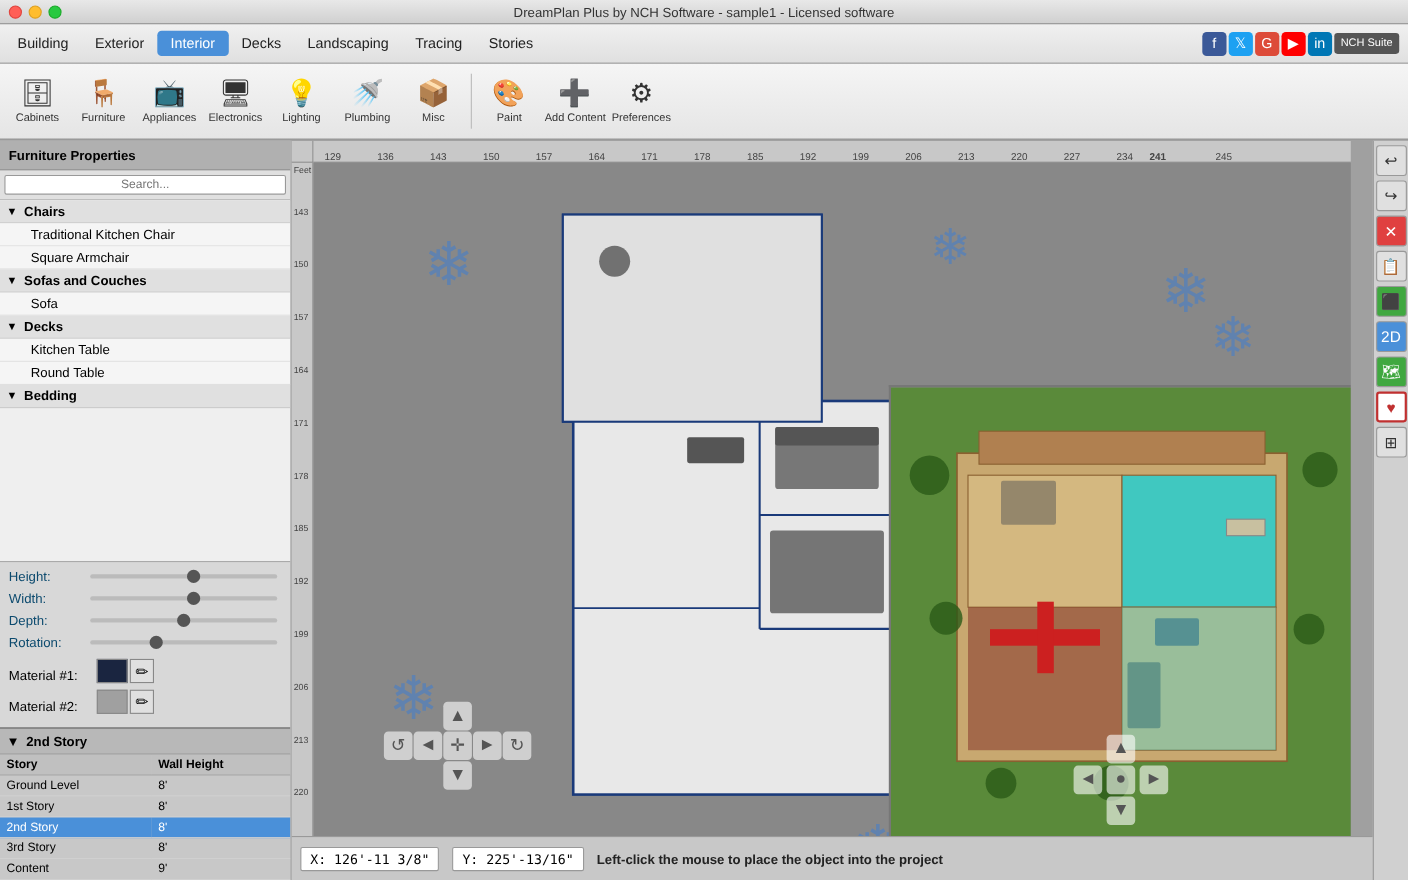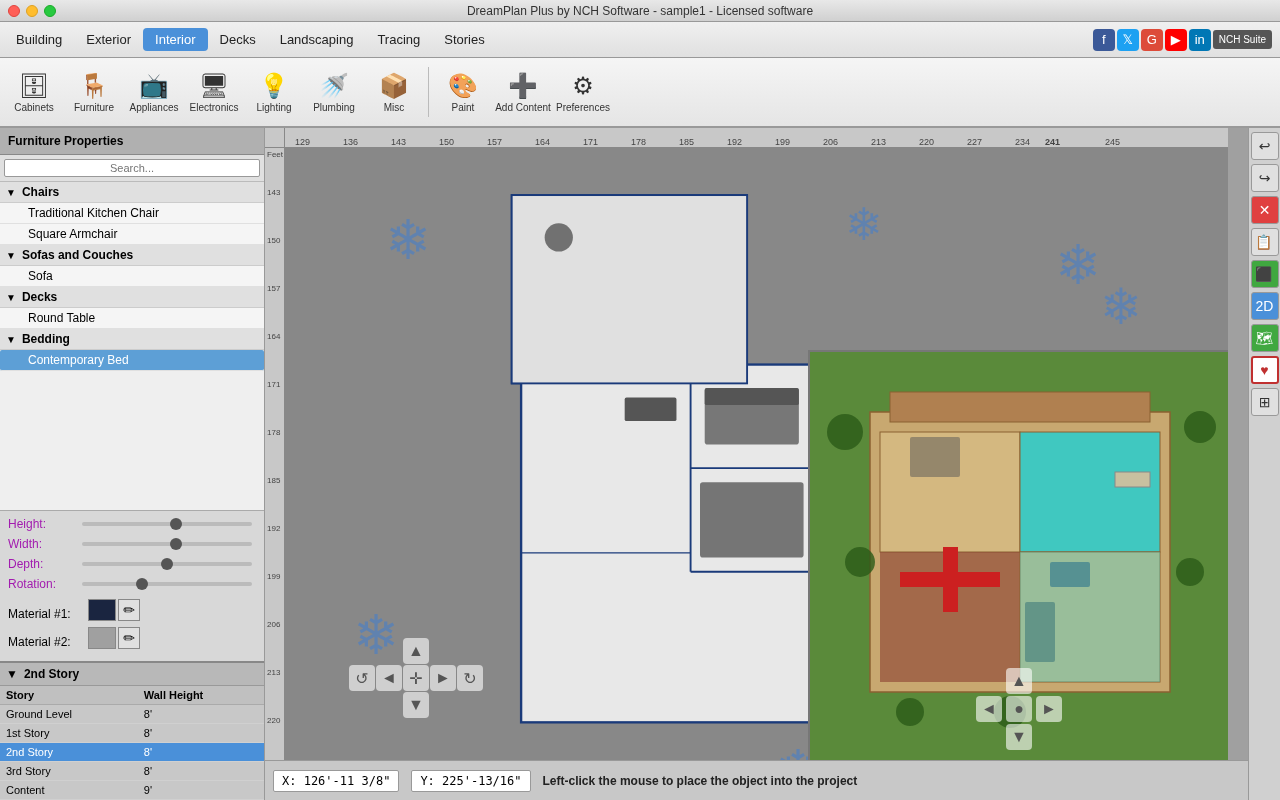--- a/index.html
+++ b/index.html
@@ -121,21 +121,21 @@
       background: #d8d8d8;
       border-top: 1px solid #aaa;
     }
     .prop-row {
       display: flex; align-items: center;
       margin-bottom: 6px;
     }
     .prop-label {
       width: 70px;
       font-size: 12px;
-      color: #a21caf;
+      color: #0c4a6e;
     }
     .prop-slider {
       flex: 1;
       height: 4px;
       background: #bbb;
       border-radius: 2px;
       position: relative;
       margin: 0 4px;
     }
     .prop-thumb {
@@ -402,27 +402,27 @@
       <div class="tree-category">
         <span class="arrow">▼</span>
         <span>Sofas and Couches</span>
       </div>
       <div class="tree-item">Sofa</div>
 
       <div class="tree-category">
         <span class="arrow">▼</span>
         <span>Decks</span>
       </div>
+      <div class="tree-item">Kitchen Table</div>
       <div class="tree-item">Round Table</div>
 
       <div class="tree-category">
         <span class="arrow">▼</span>
         <span>Bedding</span>
       </div>
-      <div class="tree-item selected">Contemporary Bed</div>
     </div>
 
     <div id="properties">
       <div class="prop-row">
         <span class="prop-label">Height:</span>
         <div class="prop-slider">
           <div class="prop-thumb" style="left:55%;"></div>
         </div>
       </div>
       <div class="prop-row">

